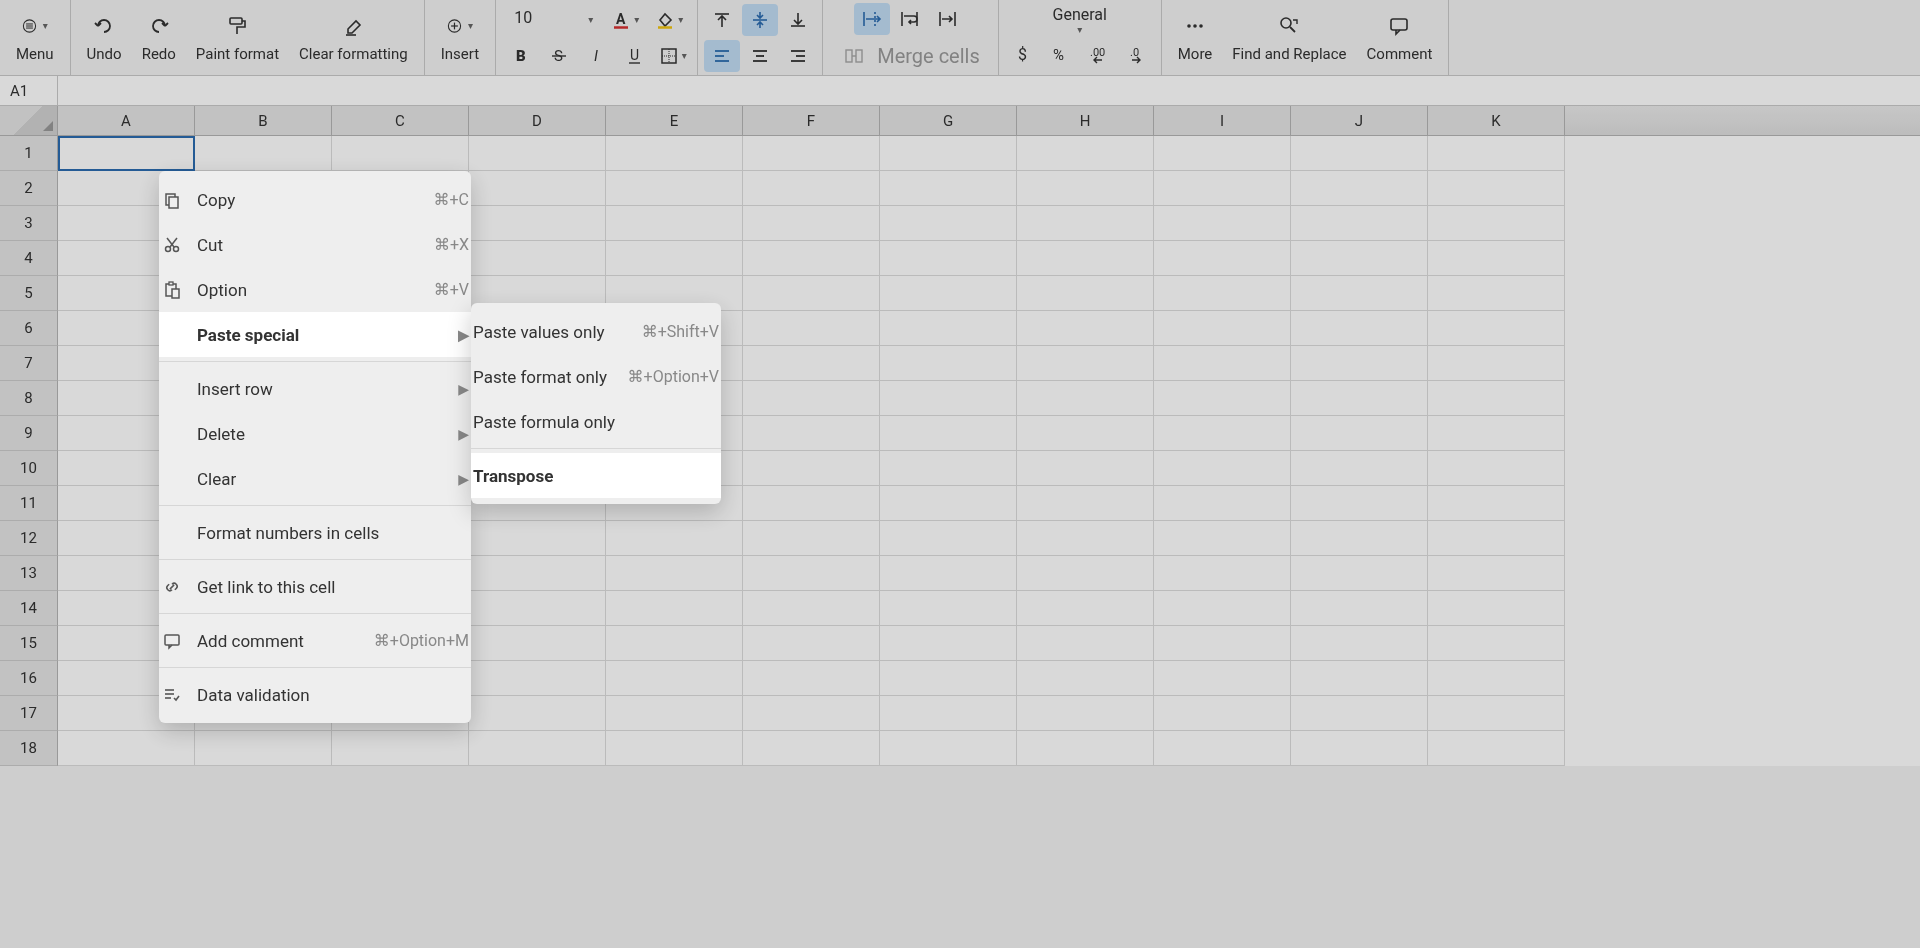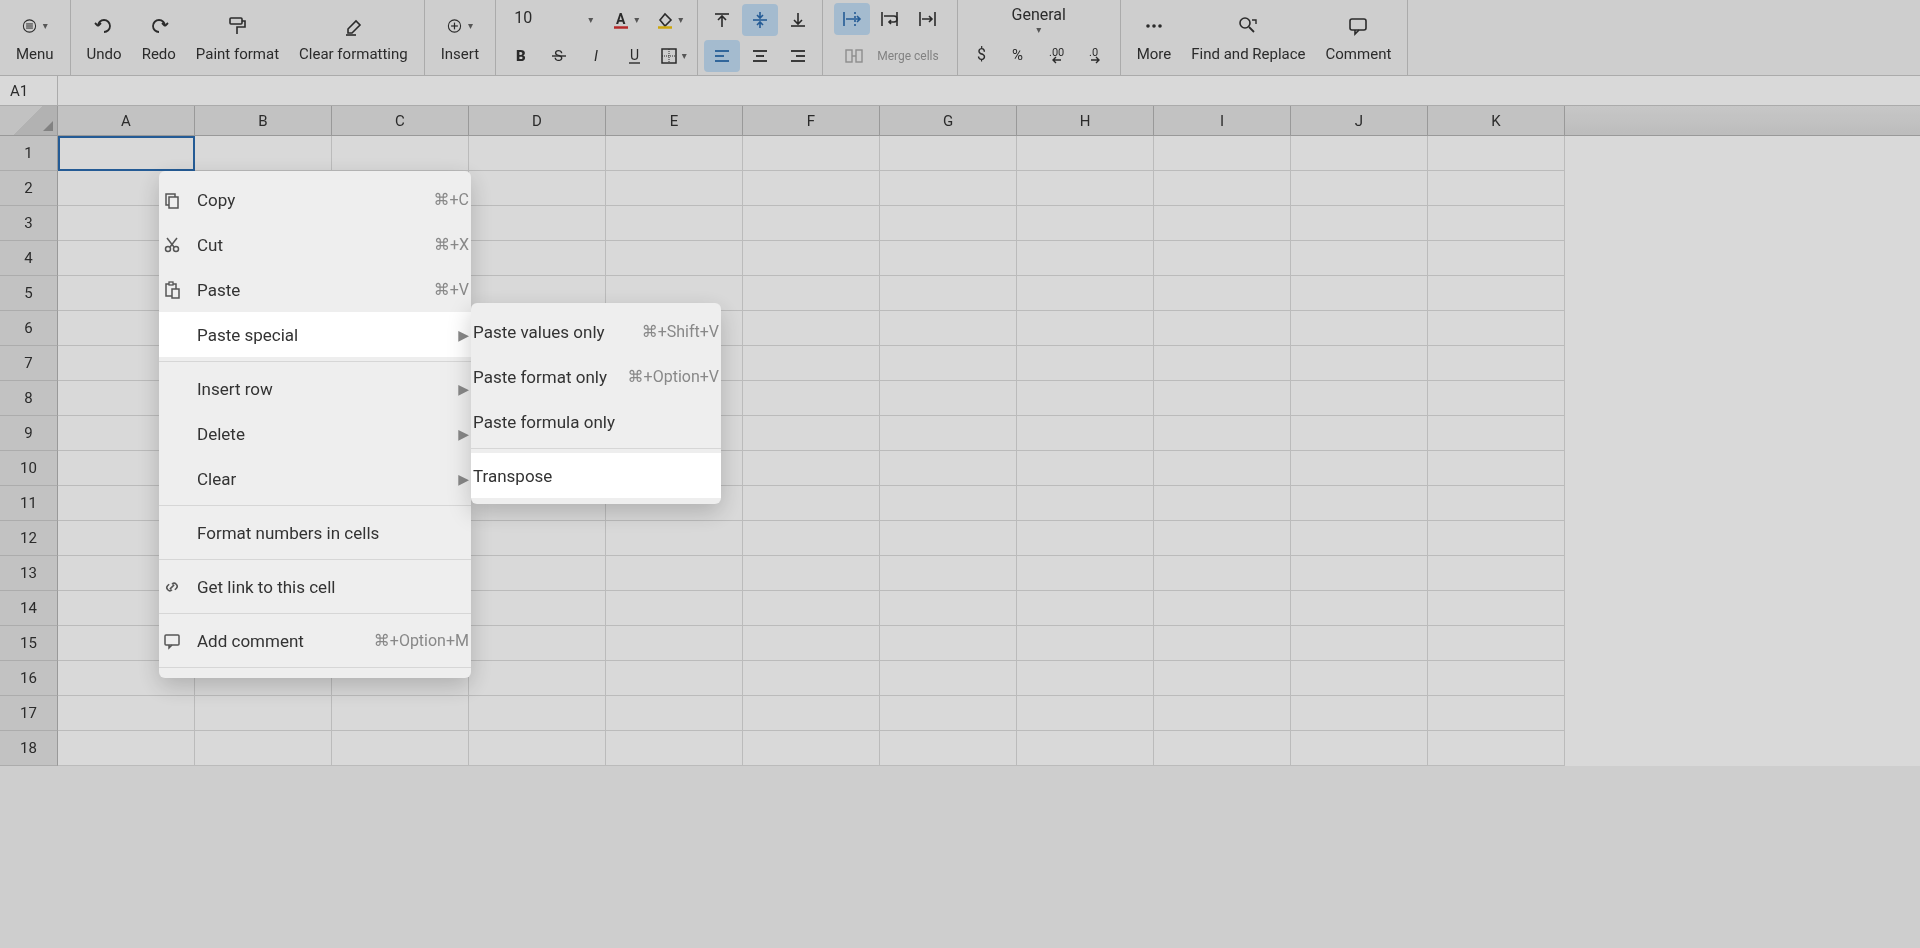--- a/index.html
+++ b/index.html
@@ -97,21 +97,21 @@
       font-size: 16px;
       color: #333;
       flex-direction: column;
     }
     .merge-cells-btn {
       display: flex;
       align-items: center;
       gap: 10px;
       padding: 4px 12px;
       color: #999;
-      font-size: 12px;
+      font-size: 20px;
     }
     .merge-cells-btn .toolbar-icon svg {
       opacity: 0.4;
     }
     .cell-ref {
       height: 30px;
       background: #fff;
       border-bottom: 1px solid #c9c9c9;
       display: flex;
       align-items: flex-start;
@@ -231,20 +231,21 @@
       display: flex;
       align-items: center;
       height: 45px;
       padding: 0 2px;
       cursor: pointer;
       gap: 14px;
     }
     .menu-item.highlighted {
       background: #fff;
       box-shadow: 0 0 0 2px #fff inset;
+      font-weight: bold;
     }
     .menu-item-icon {
       width: 22px;
       height: 22px;
       display: flex;
       align-items: center;
       justify-content: center;
       flex-shrink: 0;
     }
     .menu-item-label {
@@ -847,21 +848,21 @@
       <span class="menu-item-shortcut">⌘+X</span>
     </div>
     <div class="menu-item">
       <div class="menu-item-icon">
           <svg width="18" height="18" viewBox="0 0 18 18">
             <rect x="3" y="3" width="10" height="12" fill="none" stroke="#555" stroke-width="1.5"></rect>
             <rect x="6" y="1" width="4" height="3" fill="#eee" stroke="#555" stroke-width="1.3"></rect>
             <rect x="9" y="8" width="7" height="9" fill="#eee" stroke="#555" stroke-width="1.5"></rect>
           </svg>
         </div>
-      <span class="menu-item-label">Paste</span>
+      <span class="menu-item-label">Option</span>
       <span class="menu-item-shortcut">⌘+V</span>
     </div>
     <div class="menu-item highlighted">
       <div class="menu-item-icon"></div>
       <span class="menu-item-label">Paste special</span>
       <span class="menu-item-chevron">▶</span>
     </div>
     <div class="menu-sep"></div>
     <div class="menu-item">
       <div class="menu-item-icon"></div>
@@ -897,20 +898,32 @@
       <div class="menu-item-icon">
           <svg width="18" height="18" viewBox="0 0 18 18">
             <rect x="2" y="3" width="14" height="10" rx="1" fill="none" stroke="#555" stroke-width="1.5"></rect>
             <path d="M6 13 L6 16 L9 13" fill="none" stroke="#555" stroke-width="1.5"></path>
           </svg>
         </div>
       <span class="menu-item-label">Add comment</span>
       <span class="menu-item-shortcut">⌘+Option+M</span>
     </div>
     <div class="menu-sep"></div>
+    <div class="menu-item">
+      <div class="menu-item-icon">
+          <svg width="18" height="18" viewBox="0 0 18 18">
+            <line x1="2" y1="4" x2="11" y2="4" stroke="#555" stroke-width="1.6"></line>
+            <line x1="2" y1="8" x2="11" y2="8" stroke="#555" stroke-width="1.6"></line>
+            <line x1="2" y1="12" x2="8" y2="12" stroke="#555" stroke-width="1.6"></line>
+            <path d="M11 12 L13 14 L16 10" fill="none" stroke="#555" stroke-width="1.6"></path>
+            <line x1="11" y1="15" x2="16" y2="11" stroke="#555" stroke-width="0"></line>
+          </svg>
+        </div>
+      <span class="menu-item-label">Data validation</span>
+    </div>
   </div>
 
   <div class="context-menu sub">
     <div class="menu-item">
       <span class="menu-item-label">Paste values only</span>
       <span class="menu-item-shortcut">⌘+Shift+V</span>
     </div>
     <div class="menu-item">
       <span class="menu-item-label">Paste format only</span>
       <span class="menu-item-shortcut">⌘+Option+V</span>

